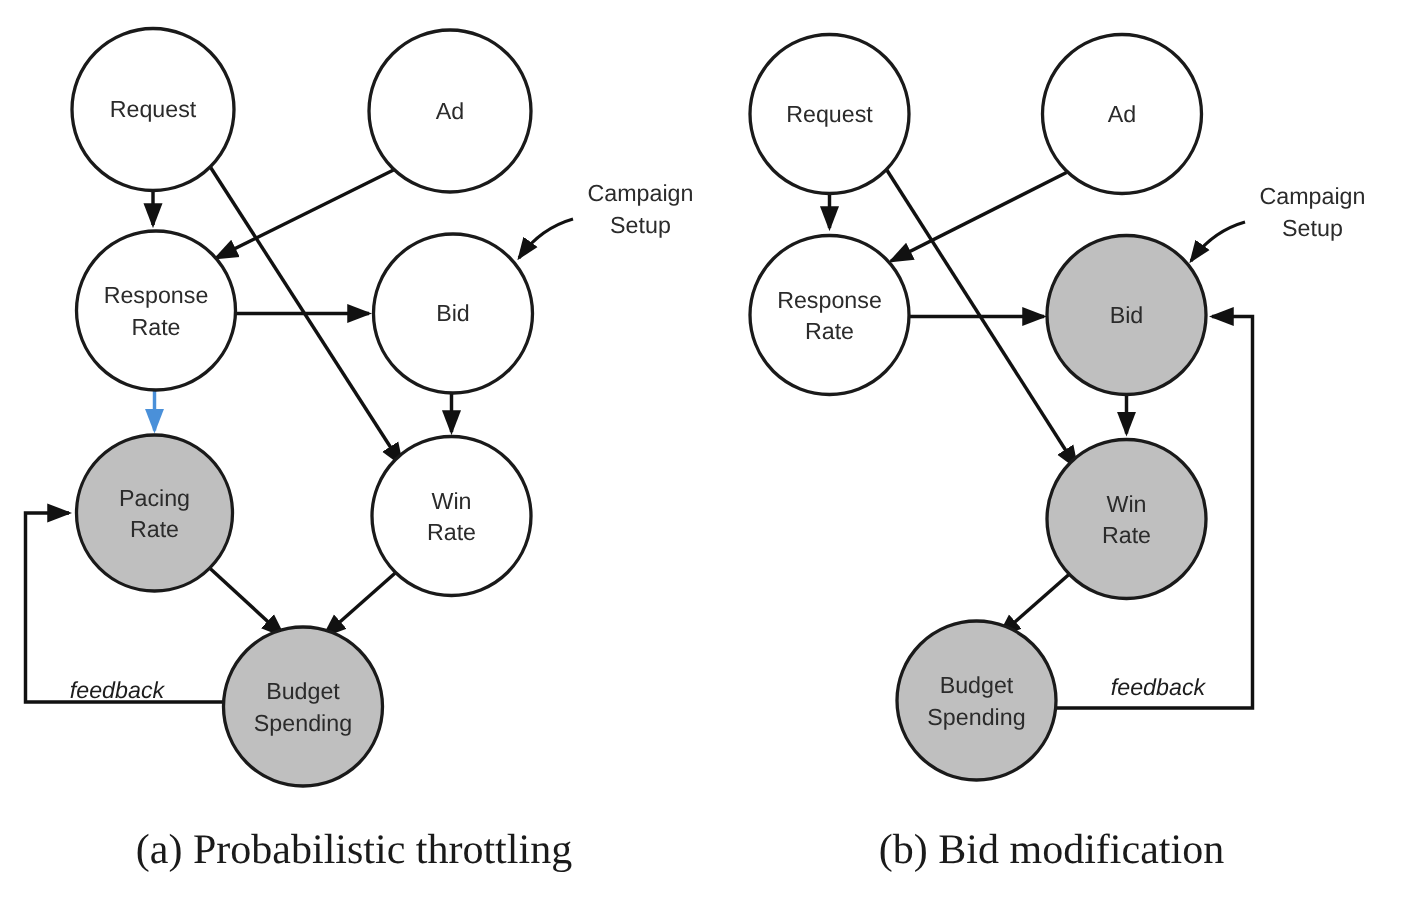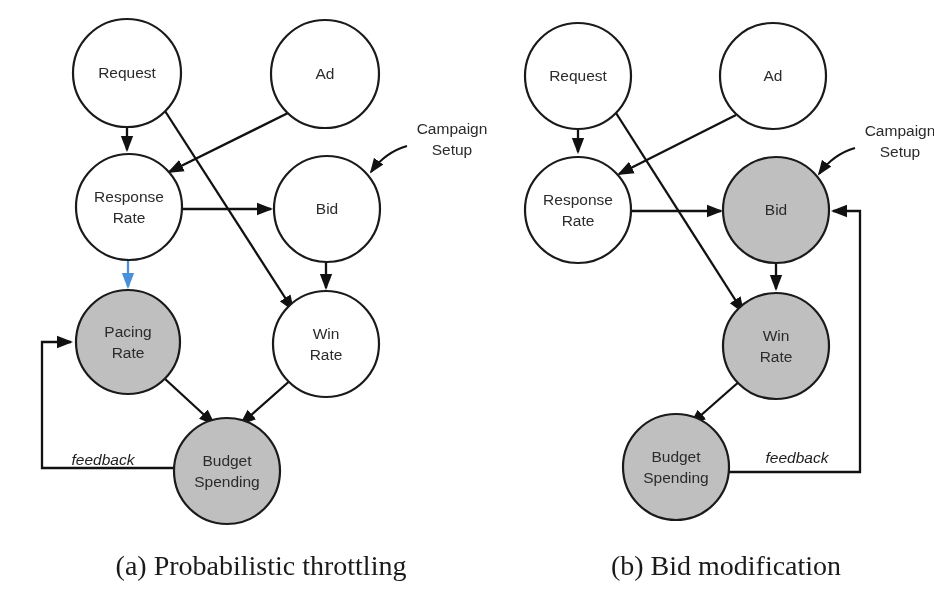--- a/index.html
+++ b/index.html
@@ -10,21 +10,20 @@
   body {
     width: 934px;
     height: 598px;
     overflow: hidden;
     font-family: "Liberation Sans", sans-serif;
   }
   #figure {
     position: relative;
     width: 774px;
     height: 598px;
-    margin-left: 25px;
   }
   svg.diagram {
     display: block;
     width: 934px;
     height: 598px;
   }
   .node-circle {
     stroke: #1a1a1a;
     stroke-width: 2.2;
   }

